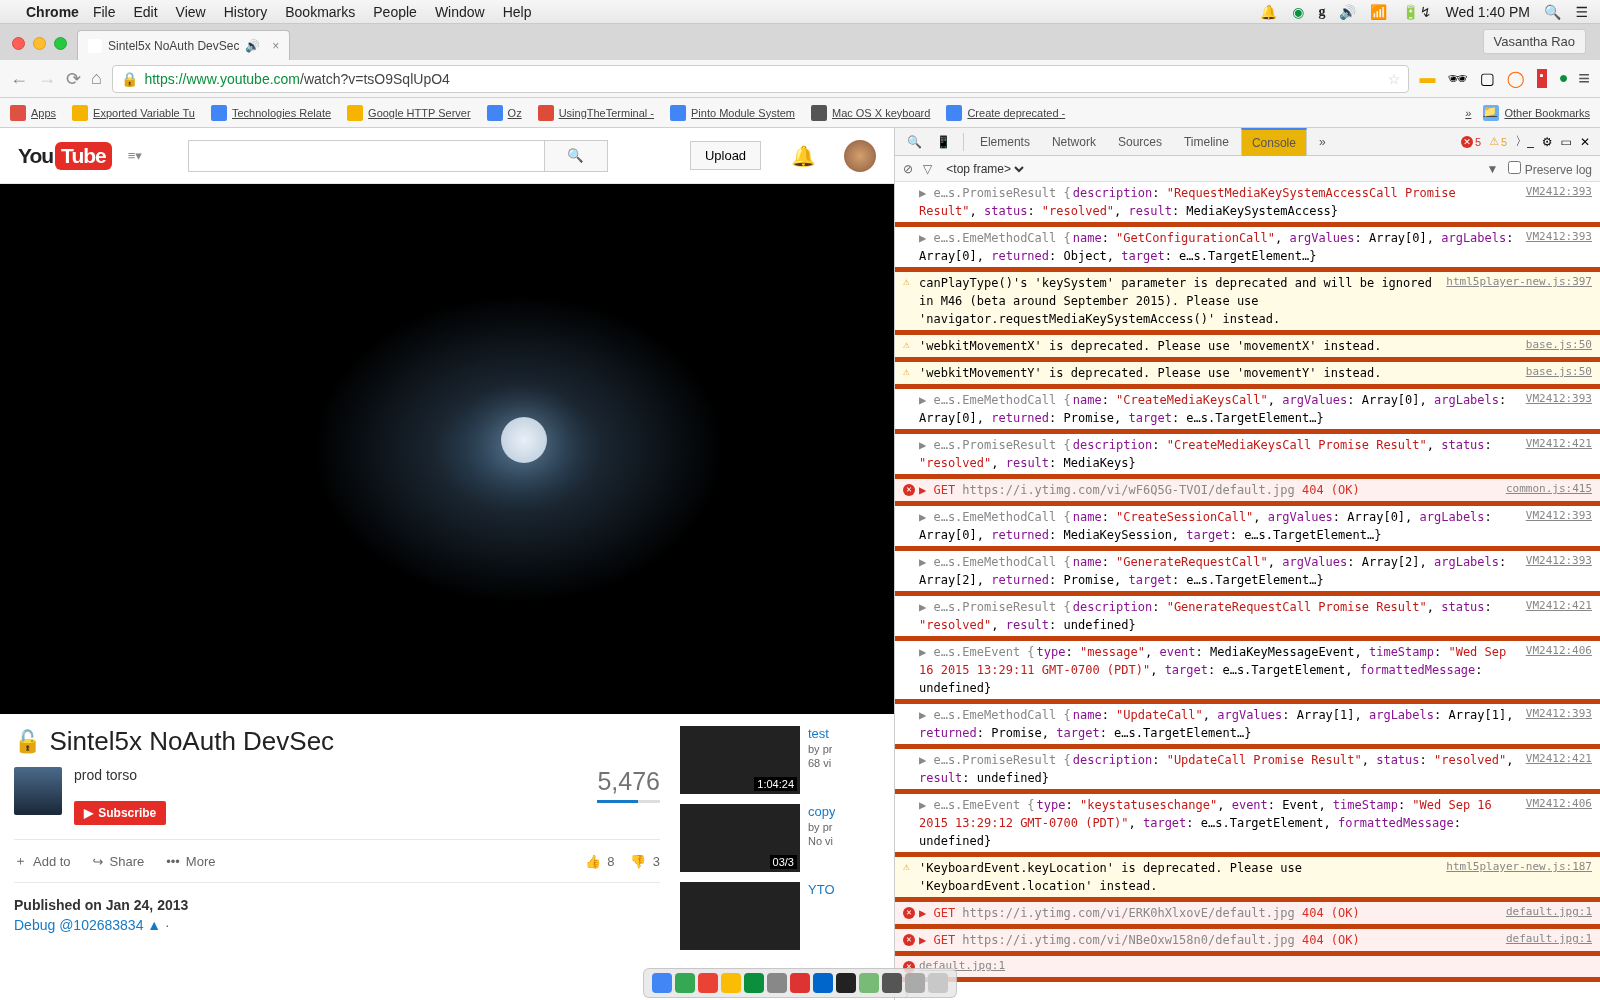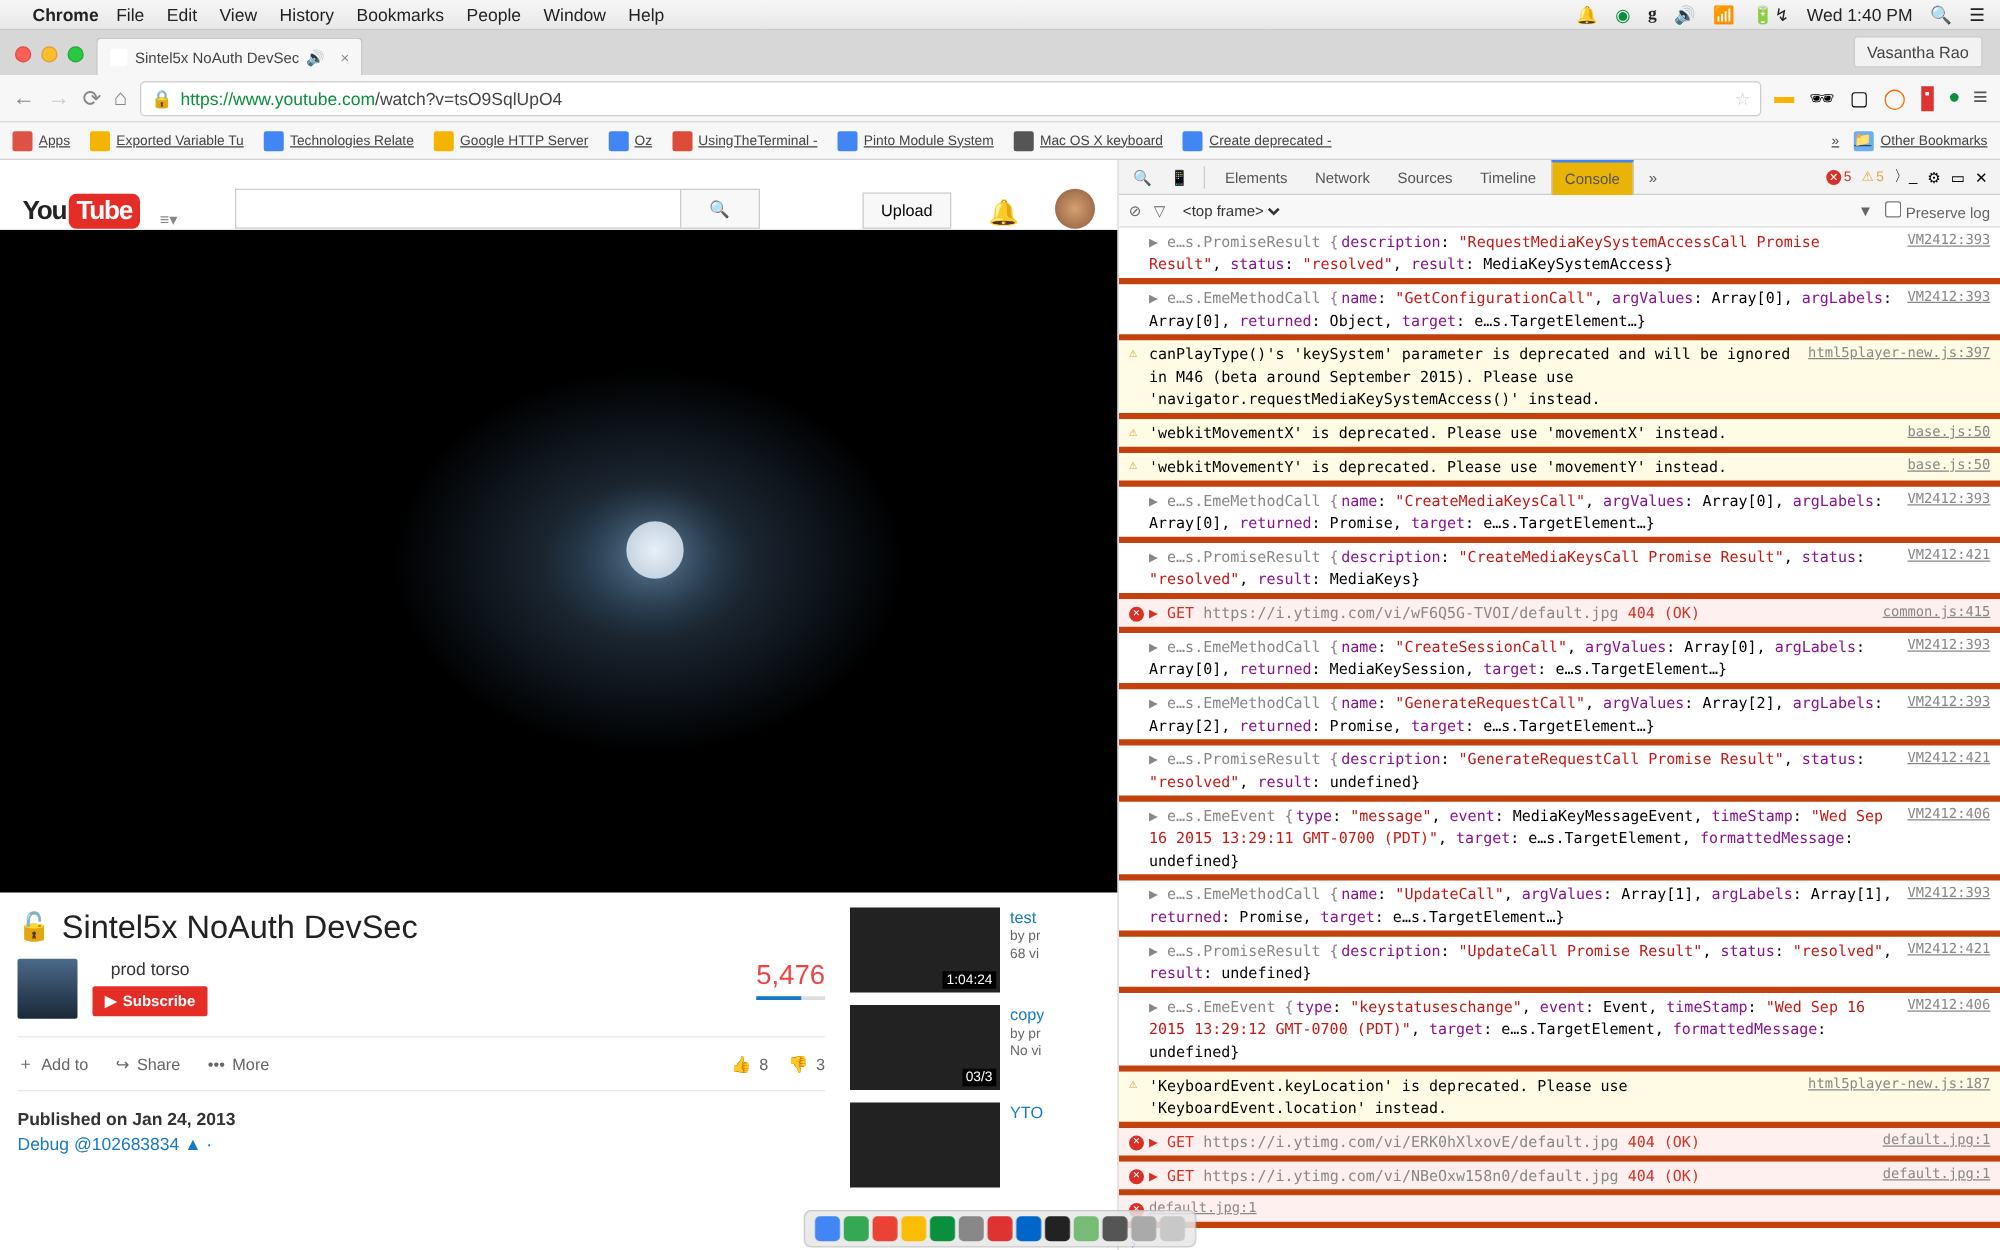--- a/index.html
+++ b/index.html
@@ -40,43 +40,43 @@
 .bookmarks { height: 30px; background: #f7f7f7; border-bottom: 1px solid #d0d0d0; display: flex; align-items: center; padding: 0 10px; gap: 16px; font-size: 11px; color: #444; text-decoration: underline; }
 .bookmarks .bm { display:flex; align-items:center; gap:5px; white-space:nowrap; cursor:pointer;}
 .bookmarks .bm .ico { width:16px; height:16px; border-radius:2px; display:inline-block; }
 .bookmarks .more { margin-left:auto; display:flex; align-items:center; gap:12px;}
 
 
 .content { display:flex; height: 872px; }
 
 
 .yt { flex: 0 0 895px; display:flex; flex-direction:column; background:#fff; border-right:1px solid #ccc; overflow:hidden;}
-.yt-header { height: 56px; display:flex; align-items:flex-end; padding: 0 18px; gap: 16px; border-bottom:1px solid #e8e8e8;}
+.yt-header { height: 56px; display:flex; align-items:center; padding: 0 18px; gap: 16px; border-bottom:1px solid #e8e8e8;}
 .yt-logo { display:flex; align-items:center; font-weight:800; font-size:21px; letter-spacing:-1px; color:#222;}
 .yt-logo .tube { background:#e52d27; color:#fff; padding:2px 6px; border-radius:6px; margin-left:2px;}
 .yt-search { flex:1; max-width:420px; display:flex; height:32px; margin-left:30px;}
 .yt-search input { flex:1; border:1px solid #ccc; border-right:none; padding:0 8px; font-size:14px;}
 .yt-search button { width:64px; border:1px solid #ccc; background:#f8f8f8; display:flex; align-items:center; justify-content:center;}
 .yt-upload { margin-left:auto; border:1px solid #ccc; background:#f8f8f8; padding:6px 14px; font-size:13px;}
 .yt-bell { margin-left:14px; font-size:20px; color:#888;}
 .yt-avatar { width:32px; height:32px; border-radius:50%; background:radial-gradient(circle,#d4a070,#8b5a3c); margin-left:12px;}
 
 .player { height: 530px; background: radial-gradient(ellipse 240px 180px at 58% 50%, #3a5a75 0%, #1a2530 35%, #0a0f14 65%, #000 85%); position:relative;}
 .player::after { content:""; position:absolute; left:56%; top:44%; width:46px; height:46px; border-radius:50%; background:radial-gradient(#e8f0f8,#b8c8d8); box-shadow:0 0 40px rgba(200,220,240,.4);}
 
 .yt-below { display:flex; padding: 12px 14px; gap: 20px; }
 .vid-main { flex:1; }
 .vid-title-row { display:flex; align-items:center; gap:8px; font-size:26px; font-weight:400; color:#222; margin-bottom:10px;}
 .vid-title-row .unlisted { color:#888; font-size:22px;}
 .channel-row { display:flex; gap:12px; margin-bottom:14px;}
 .ch-avatar { width:48px; height:48px; background:linear-gradient(#4a6a8a,#1a2838); border-radius:2px;}
-.ch-info { display:flex; flex-direction:column; gap:6px;text-align:center;}
+.ch-info { display:flex; flex-direction:column; gap:18px;}
 .ch-name { font-size:14px; color:#333; font-weight:500;}
 .subscribe { background:#e52d27; color:#fff; font-size:12px; font-weight:600; padding:5px 10px; border-radius:2px; display:flex; align-items:center; gap:5px; width:fit-content;}
-.views { font-size:22px; color:#ef4444; text-align:left; margin-left:auto;}
+.views { font-size:25px; color:#737373; text-align:left; margin-left:auto;}
 .views-bar { height:3px; background:#ddd; margin-top:4px; position:relative;}
 .views-bar::before { content:""; position:absolute; left:0; top:0; width:65%; height:100%; background:#167ac6;}
 .actions-row { display:flex; align-items:center; gap:22px; padding:12px 0; border-top:1px solid #e8e8e8; font-size:13px; color:#666;}
 .actions-row .act { display:flex; align-items:center; gap:6px; cursor:pointer;}
 .actions-row .likes { margin-left:auto; display:flex; gap:16px;}
 .pub { padding-top:14px; border-top:1px solid #e8e8e8; font-size:14px; color:#333;}
 .pub .debug { color:#167ac6; margin-top:4px;}
 
 .sidebar { width:200px; display:flex; flex-direction:column; gap:10px;}
 .sugg { display:flex; gap:8px; font-size:12px;}

